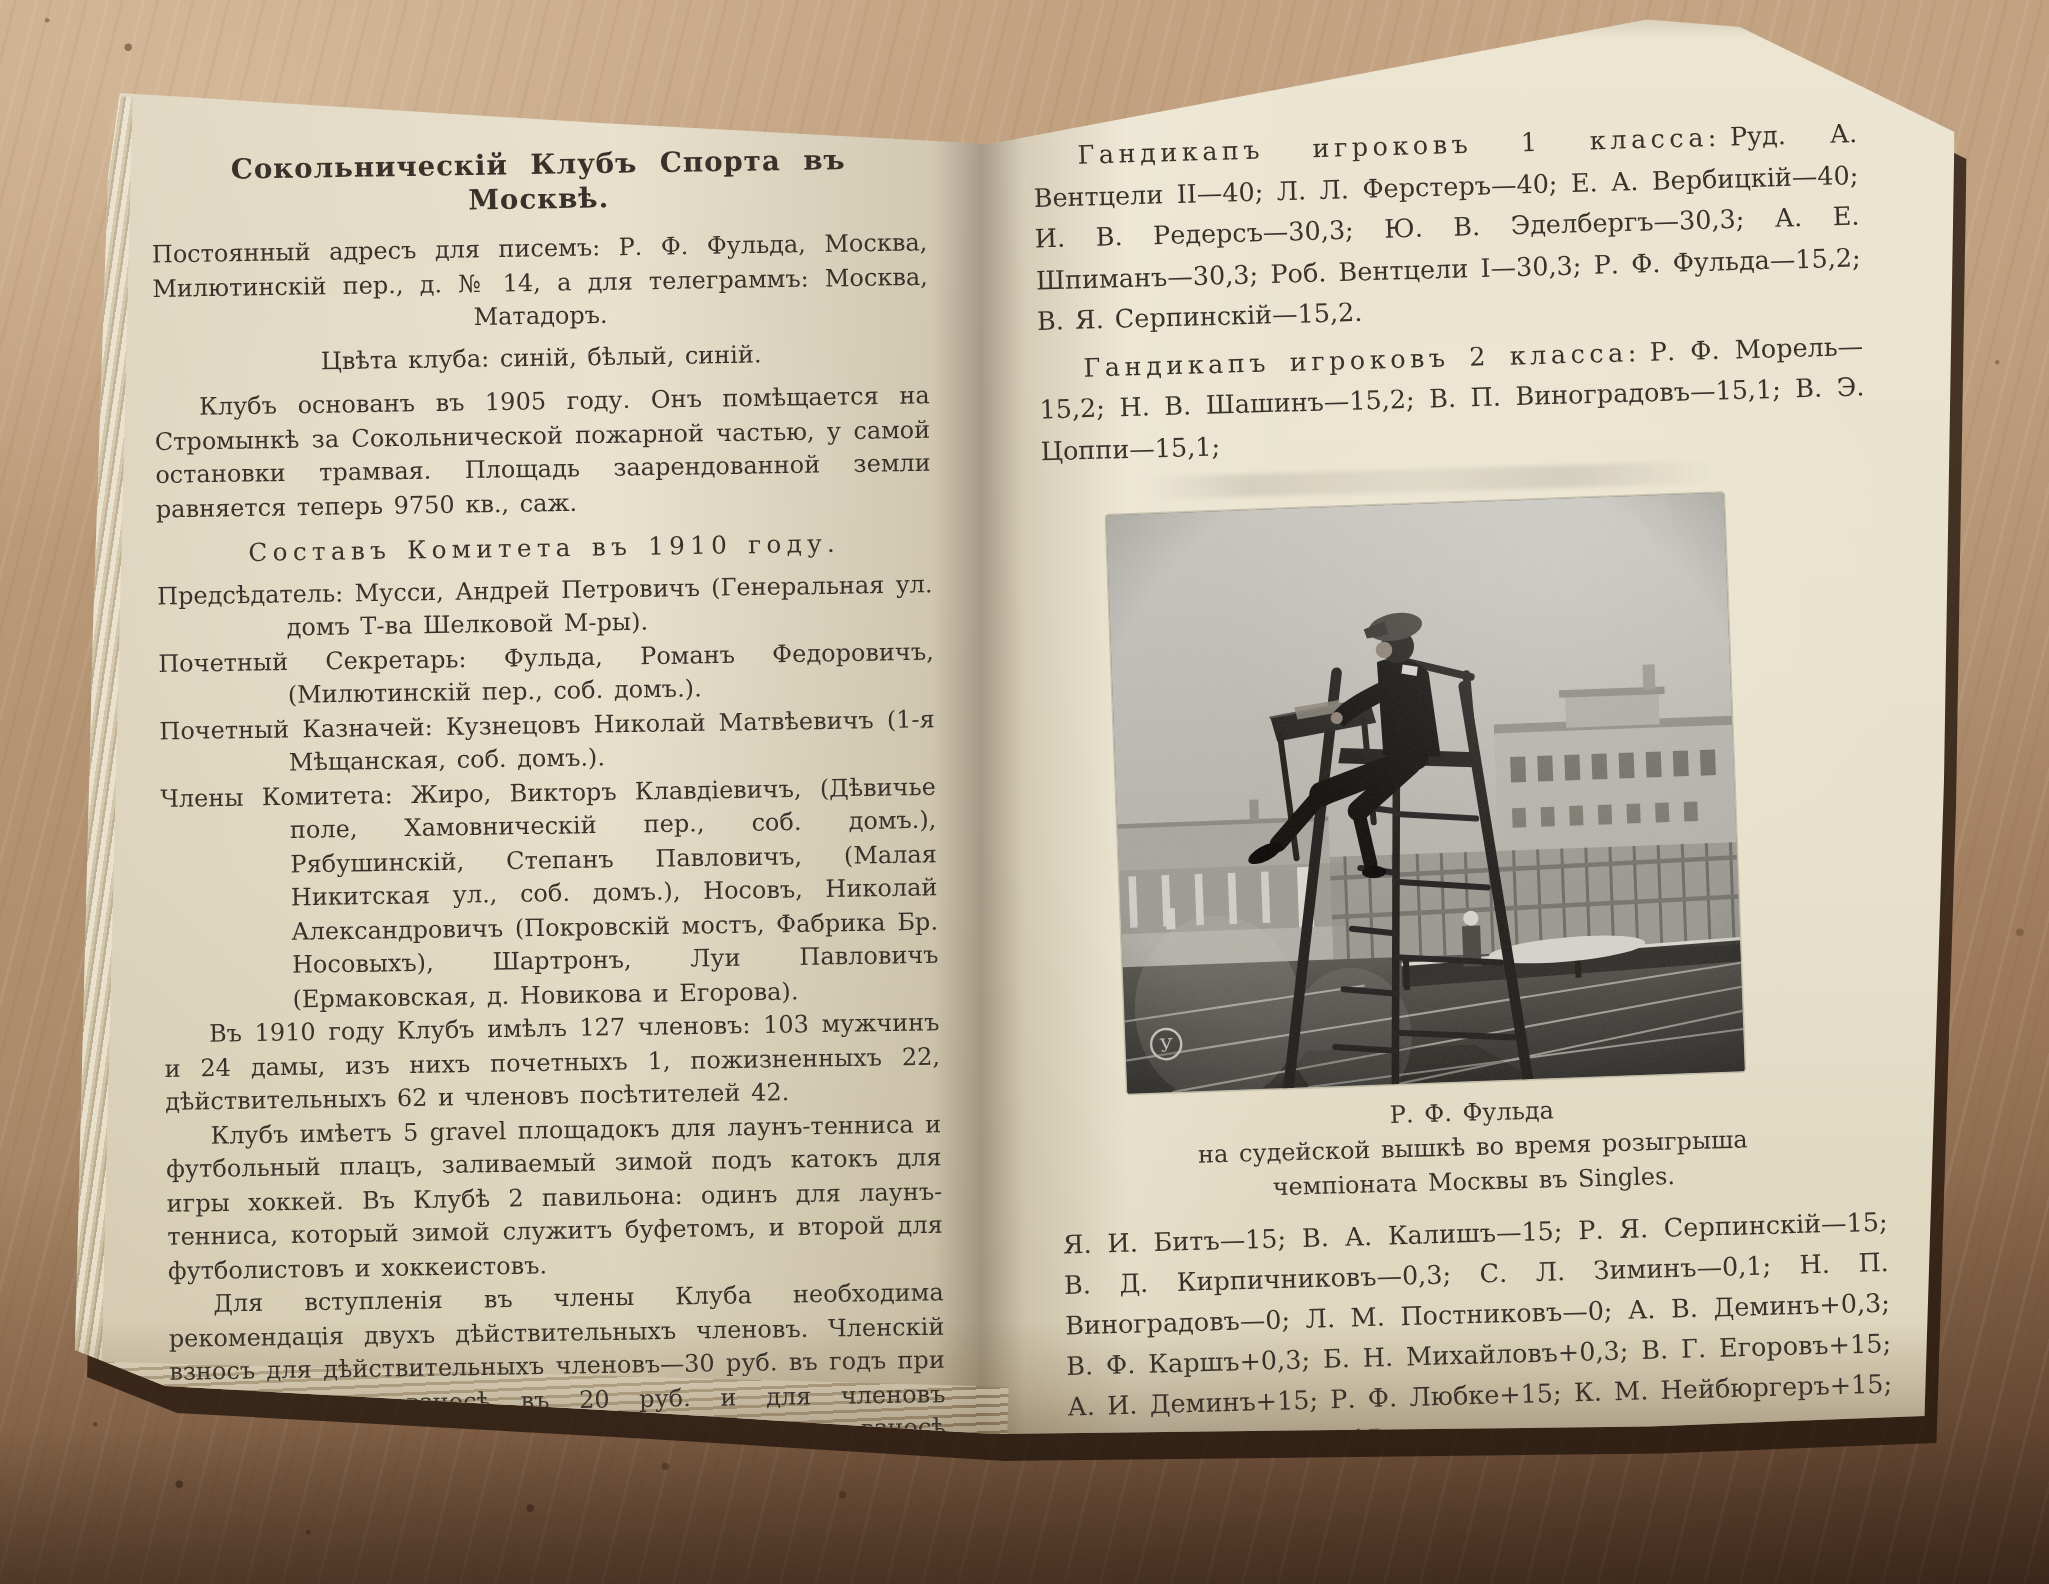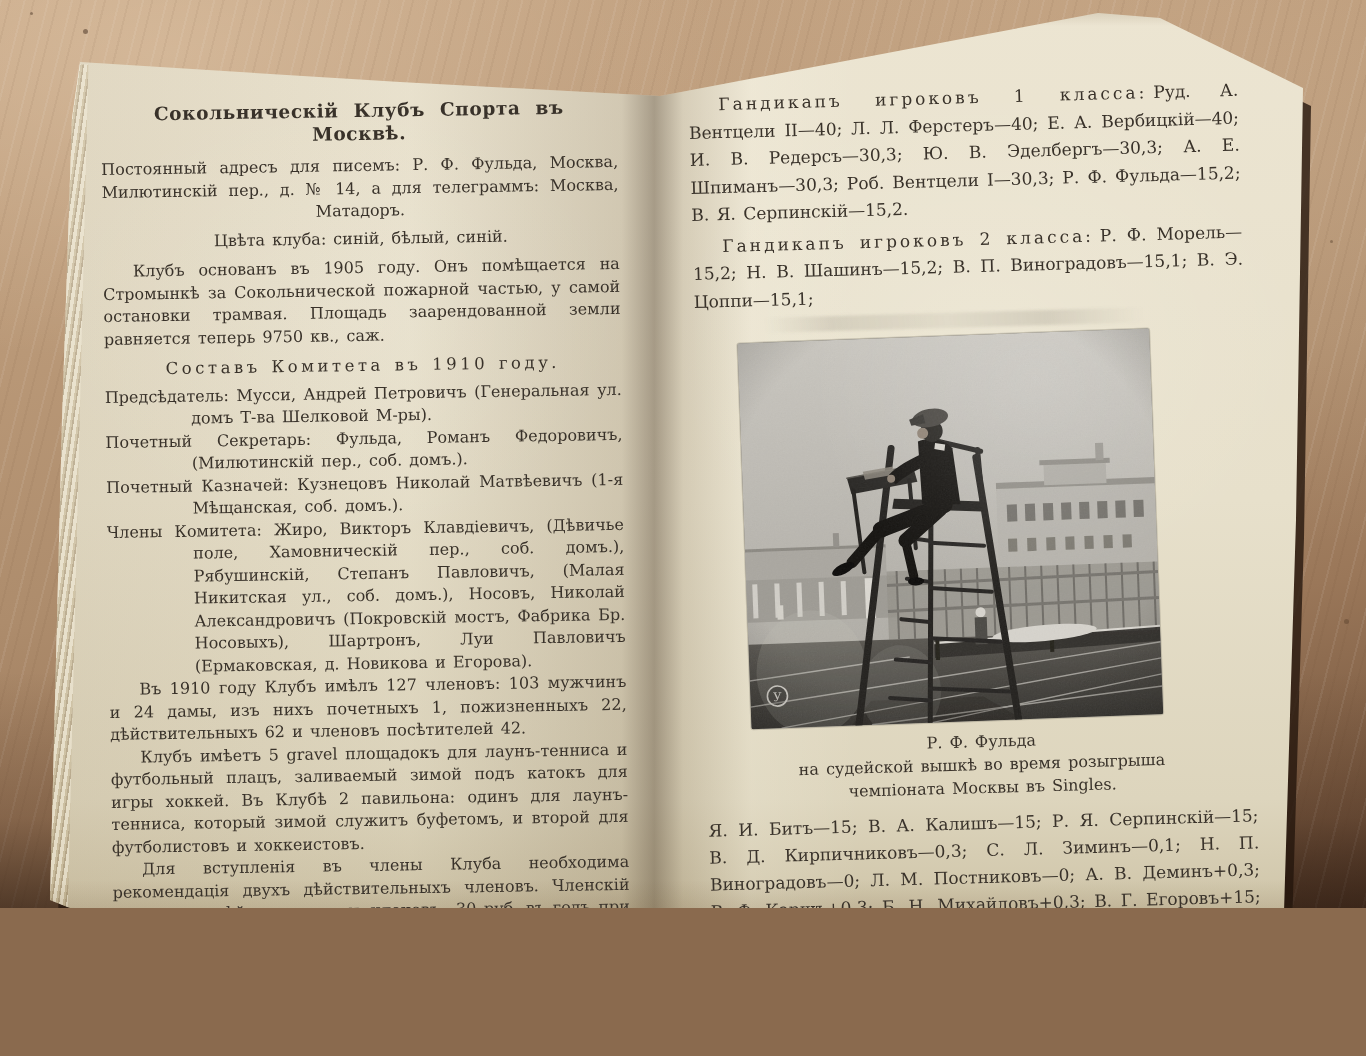--- a/index.html
+++ b/index.html
@@ -1,18 +1,18 @@
 <!DOCTYPE html>
 <html><head>
 <meta charset="utf-8">
 <style>
   html,body{margin:0;padding:0;}
   body{width:1366px;height:1056px;overflow:hidden;background:#8a6a4e;
        font-family:"DejaVu Serif","Liberation Serif",serif;}
-  .stage{position:relative;width:1366px;height:908px;overflow:hidden;}
+  .stage{position:relative;width:1366px;height:1056px;overflow:hidden;}
 
   
   .wood{position:absolute;inset:0;
     background:
       radial-gradient(ellipse 900px 500px at 12% 6%, rgba(255,236,210,.28), transparent 62%),
       radial-gradient(ellipse 1100px 650px at 88% 18%, rgba(236,212,182,.20), transparent 60%),
       linear-gradient(168deg,#c6a685 0%,#bb9a79 26%,#ad8c6c 52%,#9a7759 72%,#7c5c43 88%,#5a3f2e 100%);}
   .wood::before{content:"";position:absolute;inset:0;
     background:repeating-linear-gradient(104deg,
       rgba(255,255,255,.07) 0 2px, transparent 2px 9px,

